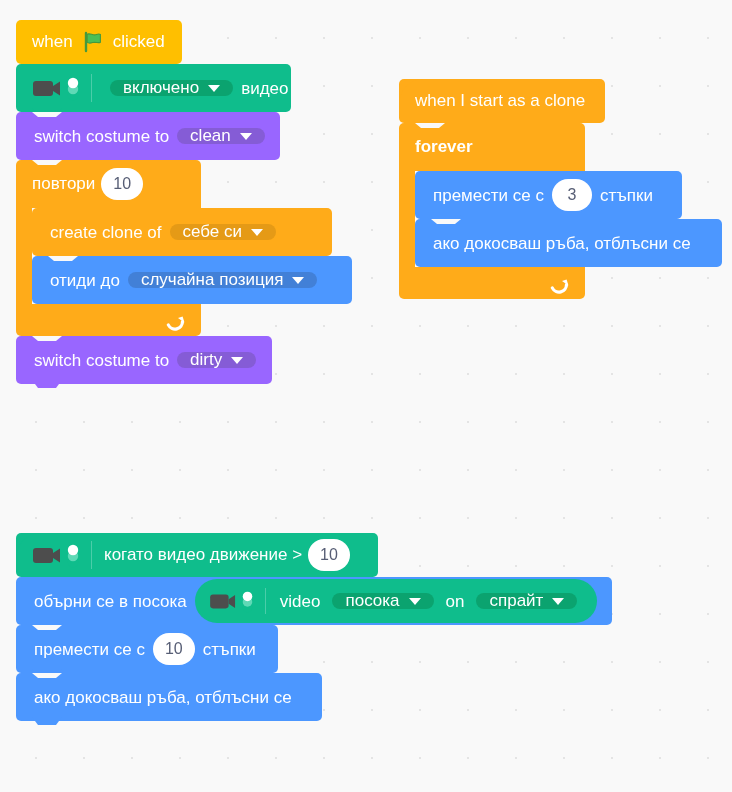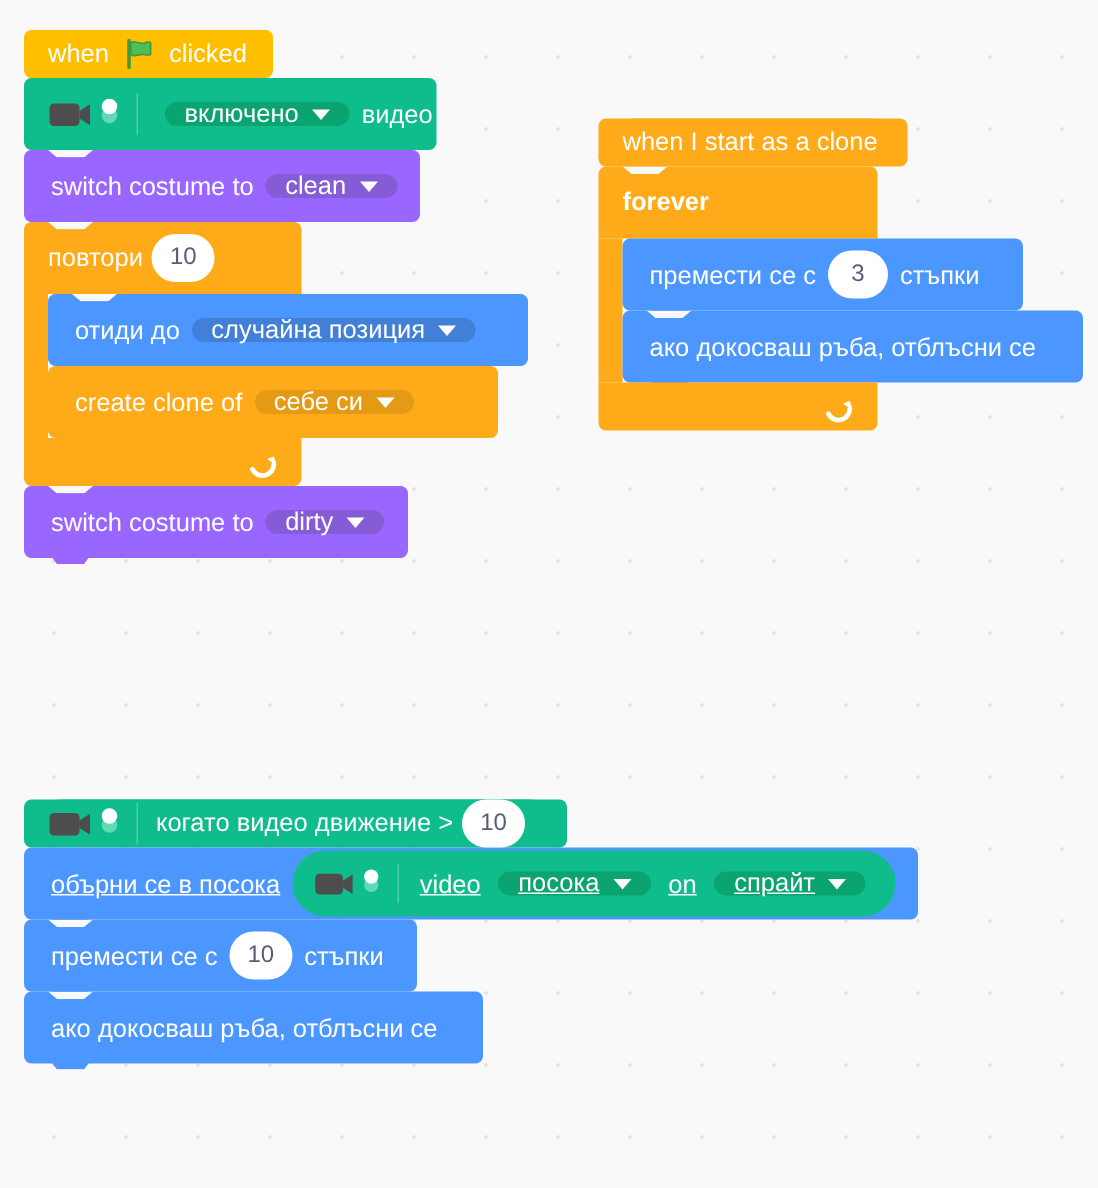--- a/index.html
+++ b/index.html
@@ -82,21 +82,21 @@
     position: absolute;
     left: 0; top: 0;
     width: 100%; height: 26px;
     background: inherit;
     border-radius: 24px 24px 0 0 / 26px 26px 0 0;
   }
   .hat-inner {
     position: relative;
     display: flex;
     align-items: center;
-    height: 32px;
+    height: 44px;
     z-index: 1;
   }
 
   
   .cwrap { position: relative; }
   .c-top {
     position: relative;
     display: flex; align-items: center;
     padding: 0 16px;
     height: 48px;
@@ -217,32 +217,32 @@
     <div class="cwrap">
       <div class="c-top c-control notch-t" style="width:185px;">
         <span class="lbl">повтори</span>
         <span class="num">10</span>
       </div>
 
       <div class="c-body">
         <div class="c-arm c-control"></div>
         <div>
 
+          <div class="blk c-control notch-b" style="width:300px;">
+            <span class="lbl">create clone of</span>
+            <span class="oval c-control-d">
+              <span>себе си</span>
+              <span class="chev"></span>
+            </span>
+          </div>
+
           <div class="blk c-motion notch-t notch-b" style="width:320px;">
             <span class="lbl">отиди до</span>
             <span class="oval c-motion-d">
               <span>случайна позиция</span>
-              <span class="chev"></span>
-            </span>
-          </div>
-
-          <div class="blk c-control notch-b" style="width:300px;">
-            <span class="lbl">create clone of</span>
-            <span class="oval c-control-d">
-              <span>себе си</span>
               <span class="chev"></span>
             </span>
           </div>
         </div>
       </div>
 
       <div class="c-bottom c-control notch-b" style="width:185px;">
         <span class="looparrow">
           <svg width="24" height="24" viewBox="0 0 24 24">
             <path d="M19.5 13.5 a7.5 7.5 0 0 1 -14.2 3.4" fill="none" stroke="#ffffff" stroke-width="3.2" stroke-linecap="round"></path>
@@ -315,21 +315,21 @@
             <circle cx="6" cy="16" r="5.2" fill="#5fd9b6"></circle>
             <circle cx="6" cy="10" r="5.2" fill="#ffffff"></circle>
           </svg>
           <span class="divider"></span>
         </span>
         <span class="lbl">когато видео движение &gt;</span>
         <span class="num">10</span>
       </div>
     </div>
 
-    <div class="blk c-motion notch-b" style="width:596px; padding-right:10px;text-decoration:underline;">
+    <div class="blk c-motion notch-b" style="width:596px; padding-right:10px;">
       <span class="lbl">обърни се в посока</span>
       <span class="oval c-video" style="height:44px; border-radius:22px; padding:0 14px; gap:4px;">
         <span class="camicon" style="margin-right:8px;">
           <svg width="30" height="24" viewBox="0 0 32 26">
             <rect x="1" y="6" width="20" height="15" rx="3" fill="#4d4d4d"></rect>
             <path d="M21 11 L28 6.5 L28 20.5 L21 16 Z" fill="#4d4d4d"></path>
           </svg>
           <svg width="11" height="28" viewBox="0 0 12 30">
             <circle cx="6" cy="22" r="5.2" fill="#0fbd8c"></circle>
             <circle cx="6" cy="16" r="5.2" fill="#5fd9b6"></circle>

